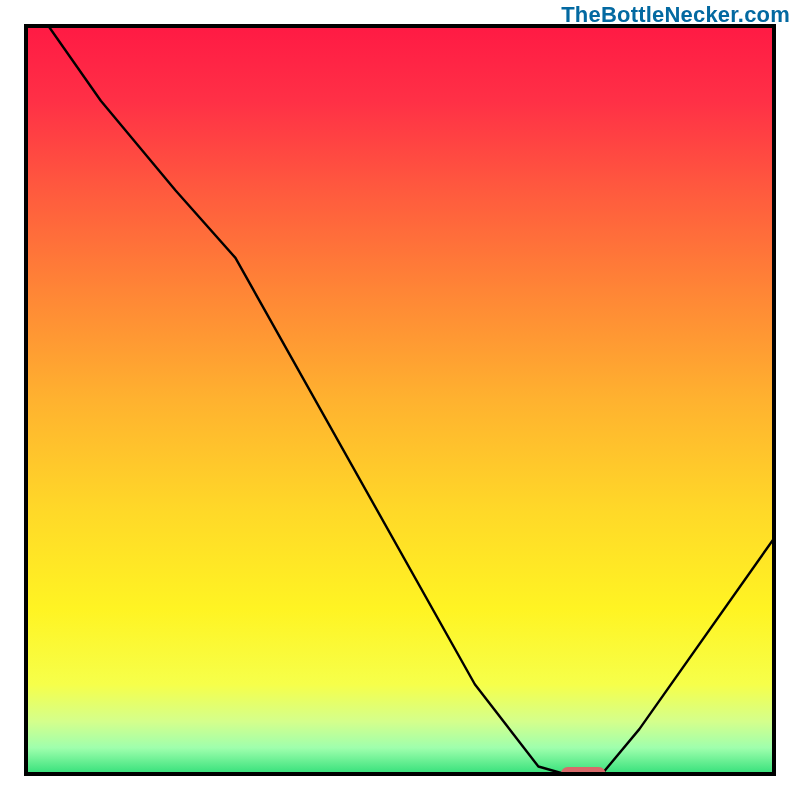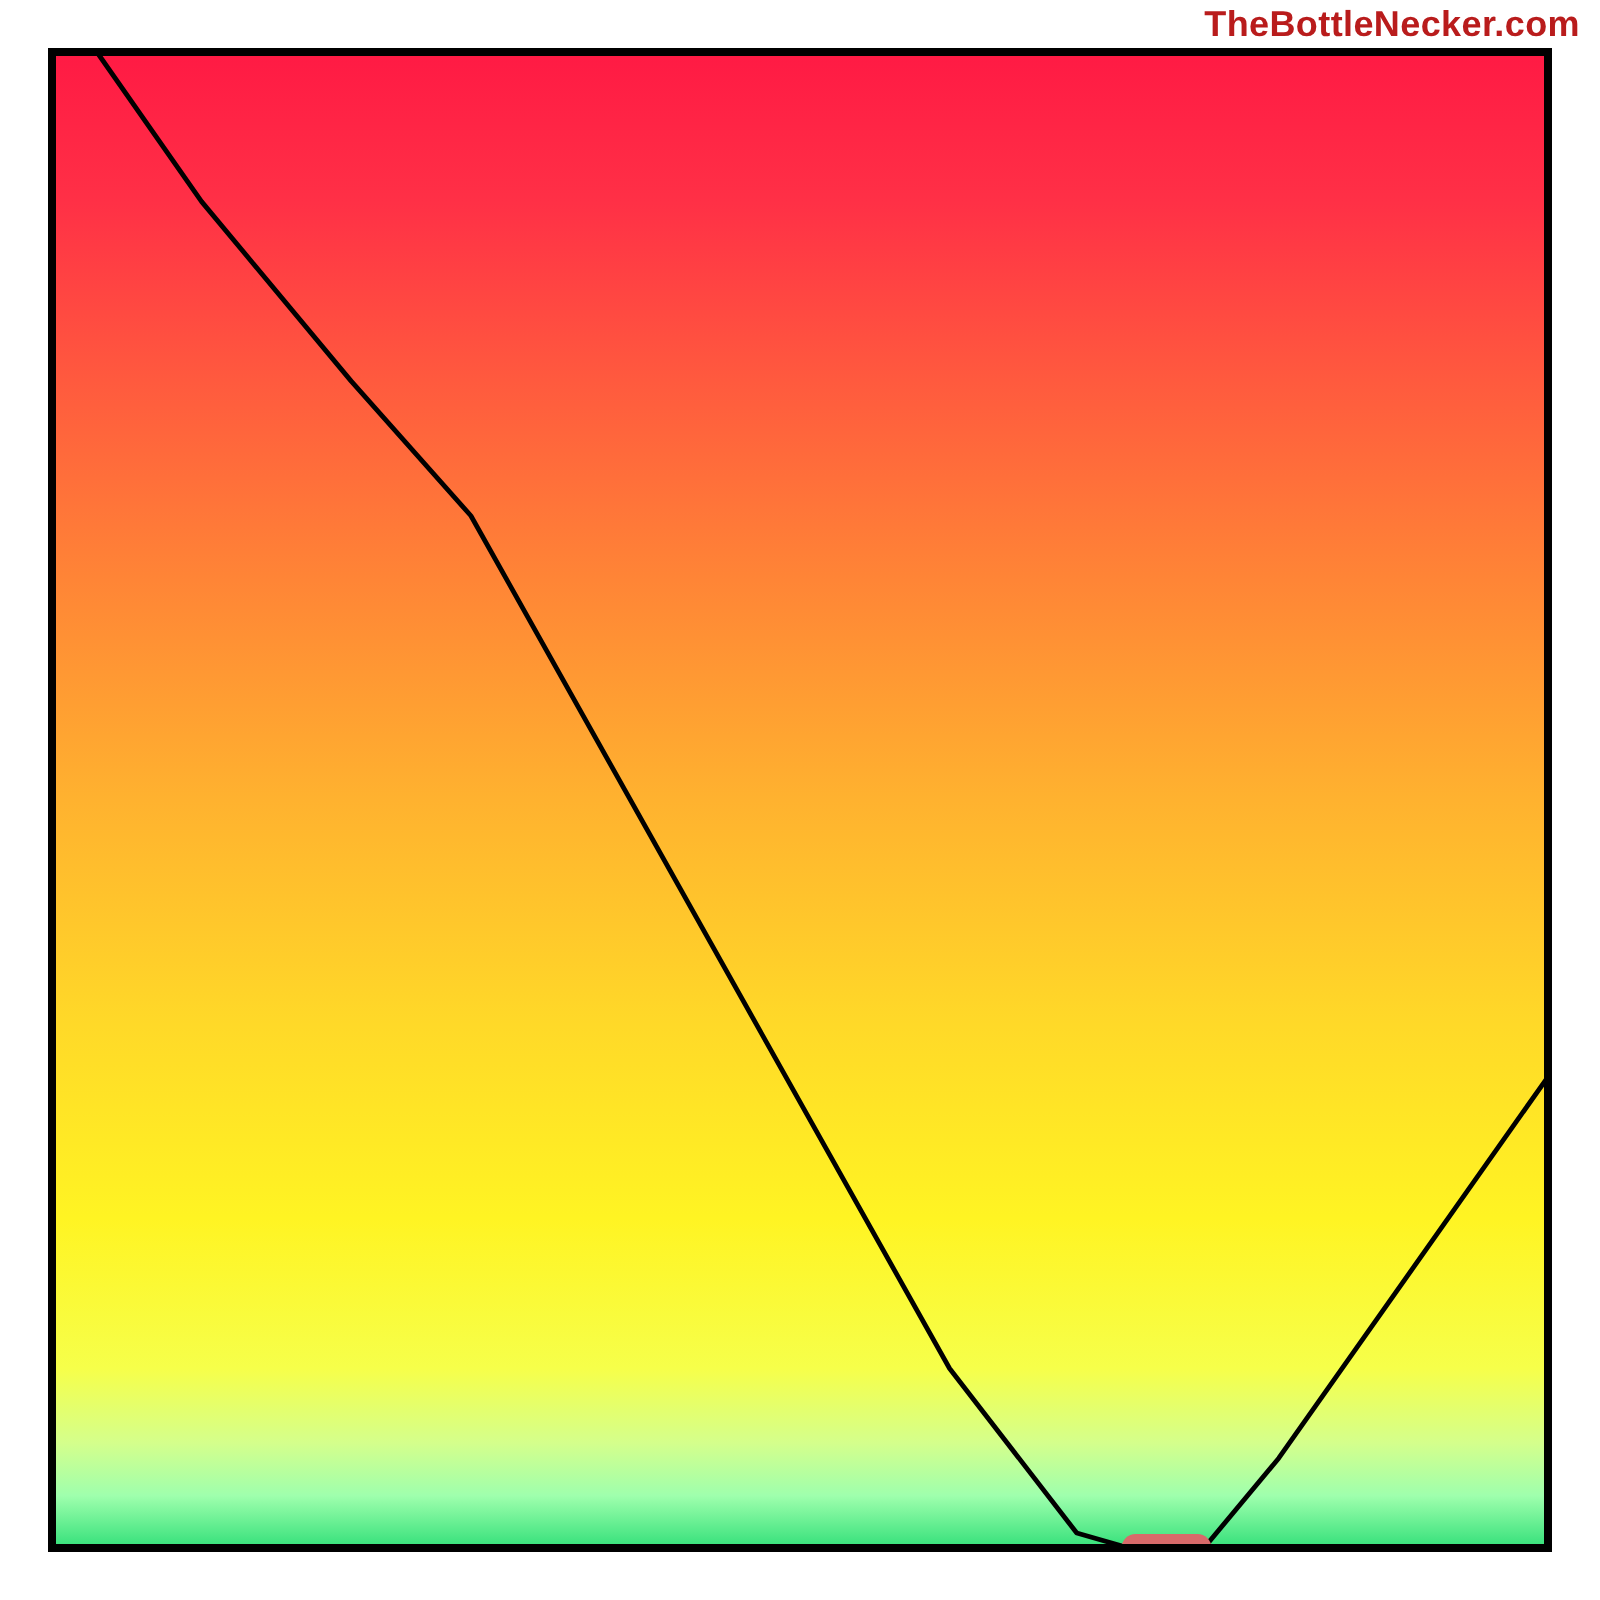--- a/index.html
+++ b/index.html
@@ -12,23 +12,23 @@
   }
   .chart-container {
     position: relative;
     width: 800px;
     height: 800px;
   }
   .watermark {
     position: absolute;
     top: 2px;
     right: 10px;
-    font-size: 18px;
+    font-size: 22px;
     font-weight: 600;
-    color: #b91c1c;
+    color: #0369a1;
     z-index: 10;
     letter-spacing: 0.2px;
   }
   svg {
     display: block;
   }
 </style>
 </head>
 <body>
 

